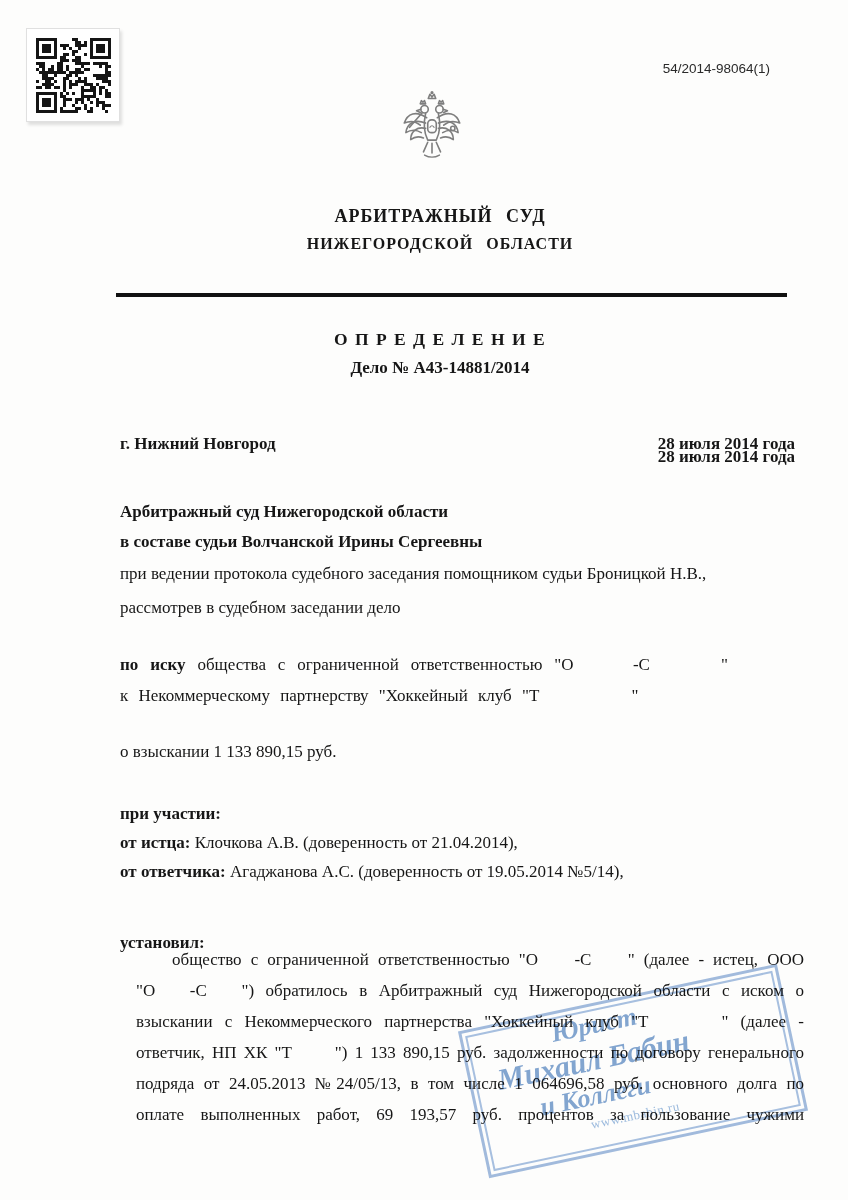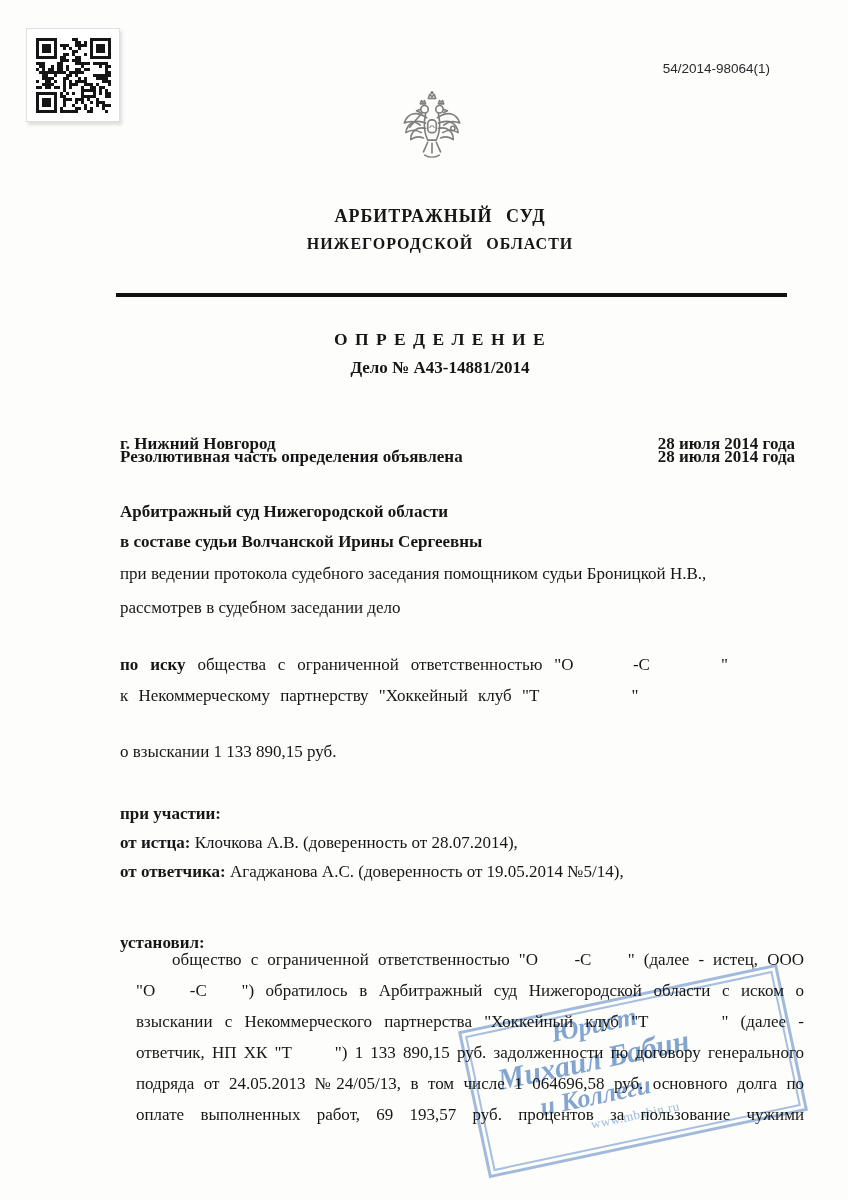--- a/index.html
+++ b/index.html
@@ -332,34 +332,33 @@
   <div class="abs b center court1">АРБИТРАЖНЫЙ СУД</div>
   <div class="abs b center court2">НИЖЕГОРОДСКОЙ ОБЛАСТИ</div>
 
   <div class="abs rule"></div>
 
   <div class="abs b center doctype">О П Р Е Д Е Л Е Н И Е</div>
   <div class="abs b center caseno">Дело № А43-14881/2014</div>
 
   <div class="abs b t17 lm row1">г. Нижний Новгород</div>
   <div class="abs b t17 rm row1">28 июля 2014 года</div>
-  <div class="abs b t17 lm row2">Резолютивная часть определения объявлена</div>
   <div class="abs b t17 rm row2">28 июля 2014 года</div>
 
   <div class="abs b t17 lm ci1">Арбитражный суд Нижегородской области</div>
   <div class="abs b t17 lm ci2">в составе судьи Волчанской Ирины Сергеевны</div>
   <div class="abs t17 lm ci3">при ведении протокола судебного заседания помощником судьи Броницкой Н.В.,</div>
   <div class="abs t17 lm ci4">рассмотрев в судебном заседании дело</div>
 
   <div class="abs t17 lm claim1"><span class="b">по иску</span><span> общества с ограниченной ответственностью "О&nbsp;&nbsp;&nbsp;&nbsp;&nbsp;-С&nbsp;&nbsp;&nbsp;&nbsp;&nbsp;&nbsp;"</span></div>
   <div class="abs t17 lm claim2">к Некоммерческому партнерству "Хоккейный клуб "Т&nbsp;&nbsp;&nbsp;&nbsp;&nbsp;&nbsp;&nbsp;&nbsp;&nbsp;"</div>
   <div class="abs t17 lm claim3">о взыскании 1 133 890,15 руб.</div>
 
   <div class="abs b t17 lm pu">при участии:</div>
-  <div class="abs t17 lm pl"><span class="b">от истца:</span><span> Клочкова А.В. (доверенность от 28.07.2014),</span></div>
+  <div class="abs t17 lm pl"><span class="b">от истца:</span><span> Клочкова А.В. (доверенность от 21.04.2014),</span></div>
   <div class="abs t17 lm dl"><span class="b">от ответчика:</span><span> Агаджанова А.С. (доверенность от 19.05.2014 №5/14),</span></div>
 
   <div class="abs b t17 lm ust">установил:</div>
 
   <div class="abs jline bl0">общество с ограниченной ответственностью "О&nbsp;&nbsp;&nbsp;&nbsp;-С&nbsp;&nbsp;&nbsp;&nbsp;" (далее - истец, ООО</div>
   <div class="abs jline bl1">"О&nbsp;&nbsp;&nbsp;-С&nbsp;&nbsp;&nbsp;") обратилось в Арбитражный суд Нижегородской области с иском о</div>
   <div class="abs jline bl2">взыскании с Некоммерческого партнерства "Хоккейный клуб "Т&nbsp;&nbsp;&nbsp;&nbsp;&nbsp;&nbsp;" (далее -</div>
   <div class="abs jline bl3">ответчик, НП ХК "Т&nbsp;&nbsp;&nbsp;&nbsp;&nbsp;&nbsp;") 1&nbsp;133&nbsp;890,15 руб. задолженности по договору генерального</div>
   <div class="abs jline bl4">подряда от 24.05.2013 №24/05/13, в том числе 1&nbsp;064696,58 руб. основного долга по</div>
   <div class="abs jline bl5">оплате выполненных работ, 69&nbsp;193,57 руб. процентов за пользование чужими</div>

